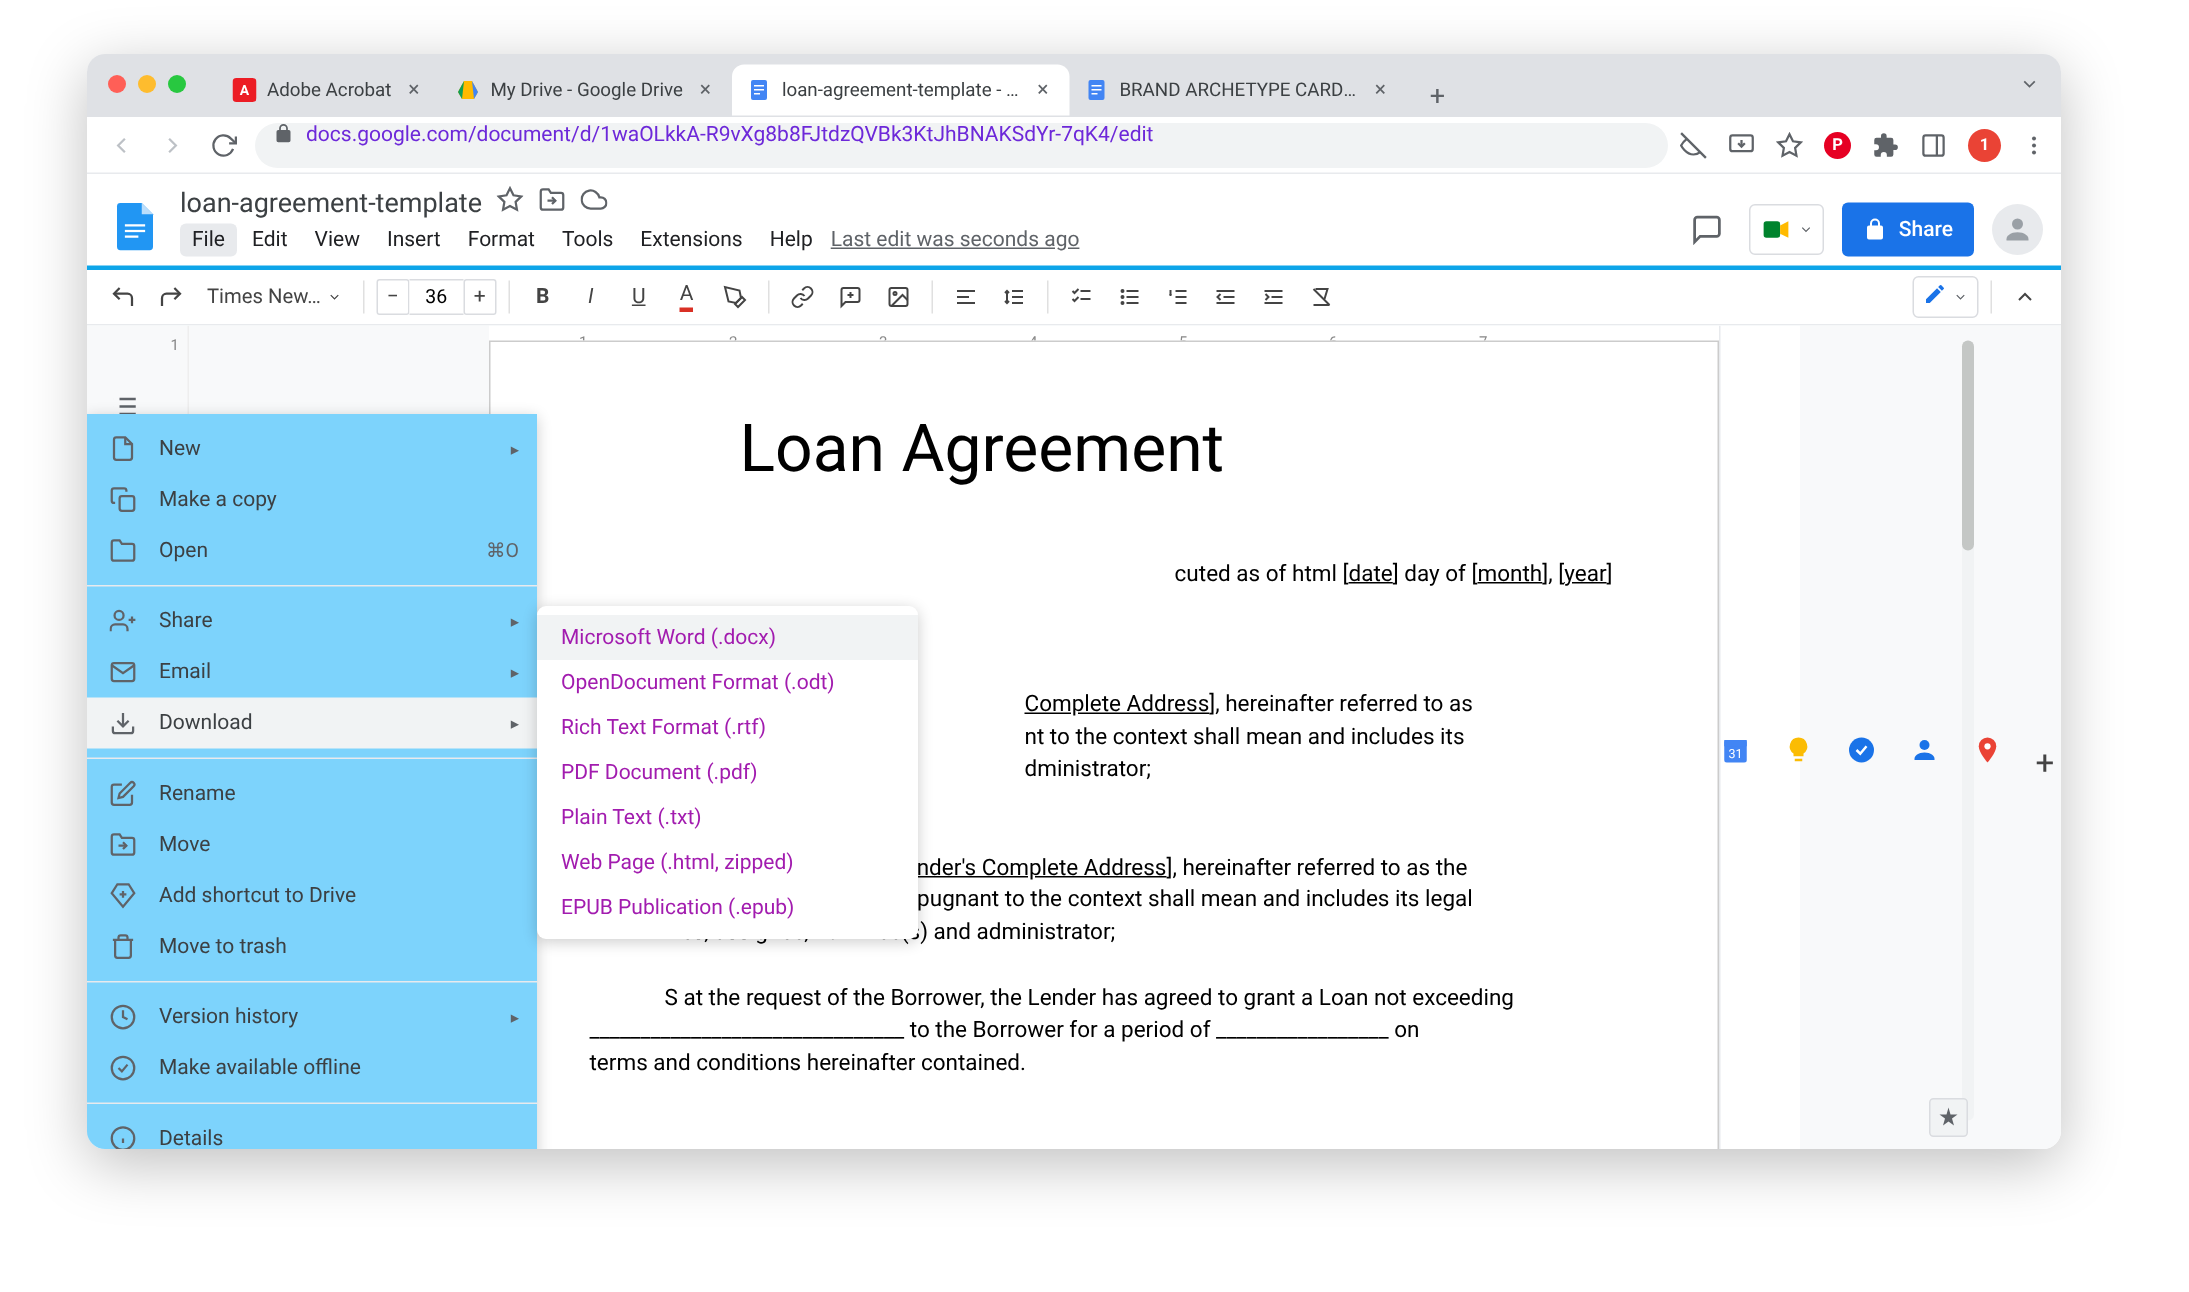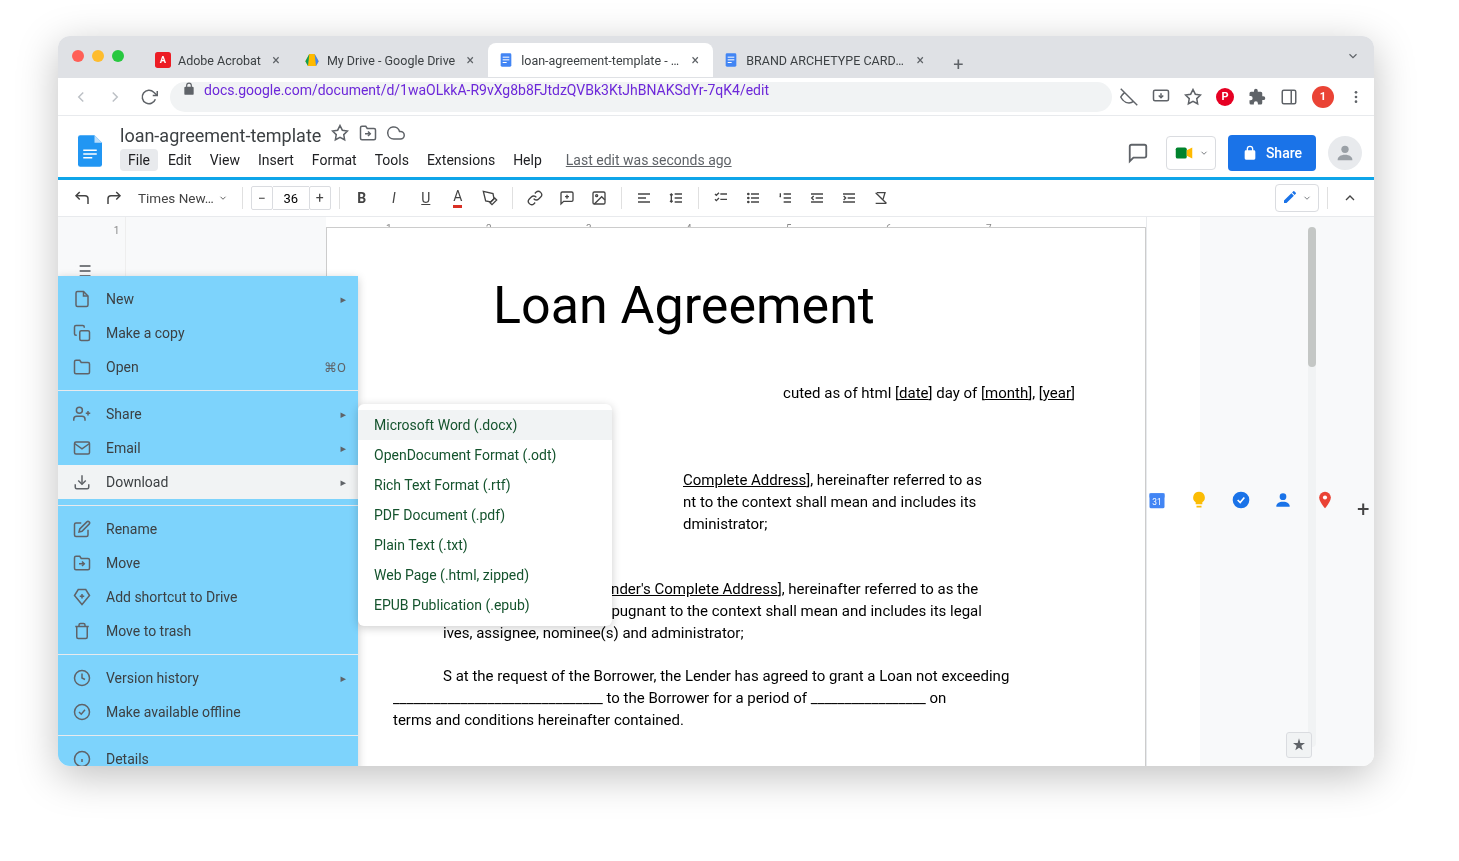--- a/index.html
+++ b/index.html
@@ -32,21 +32,21 @@
 .dochdr{display:flex;align-items:flex-end;padding:8px 12px 0 12px;gap:10px;}
 .doclogo{width:40px;height:40px;display:flex;align-items:center;justify-content:center;}
 .doclogo svg{width:36px;height:36px;}
 .docmid{flex:1;}
 .titlerow{display:flex;align-items:center;gap:10px;}
 .doctitle{font-size:18px;color:#3c4043;}
 .titlebtns{display:flex;gap:10px;color:#5f6368;}
 .menurow{display:flex;align-items:center;gap:2px;font-size:14px;color:#202124;margin-top:3px;}
 .menurow .mi{padding:3px 8px;border-radius:4px;cursor:pointer;}
 .menurow .mi.active{background:#e8eaed;}
-.lastedit{color:#5f6368;text-decoration:underline;margin-left:14px;}
+.lastedit{color:#5f6368;text-decoration:underline;margin-left:2px;}
 .hdrright{display:flex;align-items:center;gap:12px;margin-top:6px;}
 .cmntbtn{width:32px;height:32px;display:flex;align-items:center;justify-content:center;color:#5f6368;}
 .meetbtn{height:34px;border:1px solid #dadce0;border-radius:4px;display:flex;align-items:center;padding:0 6px;gap:4px;}
 .sharebtn{height:36px;background:#1a73e8;color:#fff;border-radius:4px;display:flex;align-items:center;padding:0 14px;gap:8px;font-size:14px;font-weight:500;}
 .avatar{width:34px;height:34px;border-radius:50%;background:#e8eaed;display:flex;align-items:center;justify-content:center;color:#5f6368;}
 
 .toolbar{height:40px;border-top:3px solid #0ea5e9;border-bottom:1px solid #e8eaed;display:flex;align-items:center;padding:0 10px;gap:4px;font-size:14px;color:#444;margin-top:6px;}
 .tbtn{width:28px;height:28px;display:flex;align-items:center;justify-content:center;border-radius:2px;color:#444;}
 .tsep{width:1px;height:22px;background:#e0e0e0;margin:0 4px;}
 .tsel{display:flex;align-items:center;gap:4px;padding:0 6px;font-size:13.5px;color:#444;}
@@ -54,34 +54,34 @@
 .fontbox .tbtn{border:1px solid #dadce0;height:24px;width:22px;}
 .fontbox input{width:36px;height:24px;border:1px solid #dadce0;border-left:none;border-right:none;text-align:center;font-size:13px;}
 .underA{border-bottom:3px solid #d93025;padding-bottom:1px;}
 .editpill{display:flex;align-items:center;border:1px solid #dadce0;border-radius:4px;height:28px;padding:0 6px;gap:4px;margin-left:auto;}
 .pen{color:#1a73e8;}
 
 .docarea{flex:1;display:flex;background:#f8f9fa;overflow:hidden;position:relative;}
 .outlinecol{width:50px;display:flex;flex-direction:column;align-items:center;padding-top:44px;color:#5f6368;}
 .vruler{width:18px;background:#f8f9fa;display:flex;flex-direction:column;align-items:center;padding-top:8px;font-size:10px;color:#888;gap:55px;border-right:1px solid #eee;}
 .page{background:#fff;width:820px;margin-left:200px;margin-top:10px;border:1px solid #ccc;padding:40px 66px;font-family:"Times New Roman",serif;font-size:15px;line-height:1.45;color:#000;position:relative;height:900px;}
-.page h1{font-size:52px;font-weight:400;text-align:left;margin-bottom:40px;margin-left:100px;}
+.page h1{font-size:44px;font-weight:400;text-align:left;margin-bottom:40px;margin-left:100px;}
 .page u{text-decoration:underline;}
 .hruler{position:absolute;top:0;left:268px;height:20px;width:820px;background:#fff;border-bottom:1px solid #e8eaed;font-size:10px;color:#888;display:flex;align-items:flex-end;padding-bottom:2px;}
 .hruler span{position:absolute;}
 
 .filemenu{position:absolute;top:59px;left:0;width:300px;background:#7dd3fc;box-shadow:0 2px 10px rgba(0,0,0,0.2);border-radius:0 0 6px 6px;font-size:14px;color:#3c4043;z-index:50;padding:6px 0;}
 .fmi{display:flex;align-items:center;padding:7px 14px;gap:14px;position:relative;}
 .fmi:hover,.fmi.hov{background:#f1f3f4;}
 .fmi .ico{width:20px;height:20px;display:flex;align-items:center;justify-content:center;color:#5f6368;}
 .fmi .arr{position:absolute;right:12px;color:#5f6368;font-size:11px;}
 .fmi .sc{position:absolute;right:12px;color:#5f6368;font-size:13px;}
 .fsep{height:1px;background:#e8eaed;margin:6px 0;}
 
-.submenu{position:absolute;top:187px;left:300px;width:254px;background:#fff;box-shadow:0 2px 10px rgba(0,0,0,0.2);border-radius:6px;font-size:14px;color:#14532d;z-index:60;padding:6px 0;}
+.submenu{position:absolute;top:187px;left:300px;width:254px;background:#fff;box-shadow:0 2px 10px rgba(0,0,0,0.2);border-radius:6px;font-size:14px;color:#a21caf;z-index:60;padding:6px 0;}
 .smi{padding:7px 16px;}
 .smi:hover,.smi.hov{background:#f1f3f4;}
 
 .sidepanel{width:54px;border-left:1px solid #e8eaed;background:#fff;display:flex;flex-direction:row;align-items:center;gap:22px;padding-top:16px;}
 .spicon{width:22px;height:22px;display:flex;align-items:center;justify-content:center;}
 .spplus{font-size:22px;color:#444;margin-top:20px;}
 .spchev{margin-top:auto;margin-bottom:12px;color:#5f6368;}
 .scrollb{position:absolute;right:58px;top:10px;width:8px;height:520px;background:#f1f3f4;border-radius:4px;}
 .scrollt{position:absolute;top:0;width:8px;height:140px;background:#c4c7c5;border-radius:4px;}
 .explore{position:absolute;right:62px;bottom:8px;width:26px;height:26px;background:#f1f3f4;border:1px solid #dadce0;border-radius:3px;display:flex;align-items:center;justify-content:center;color:#5f6368;}

